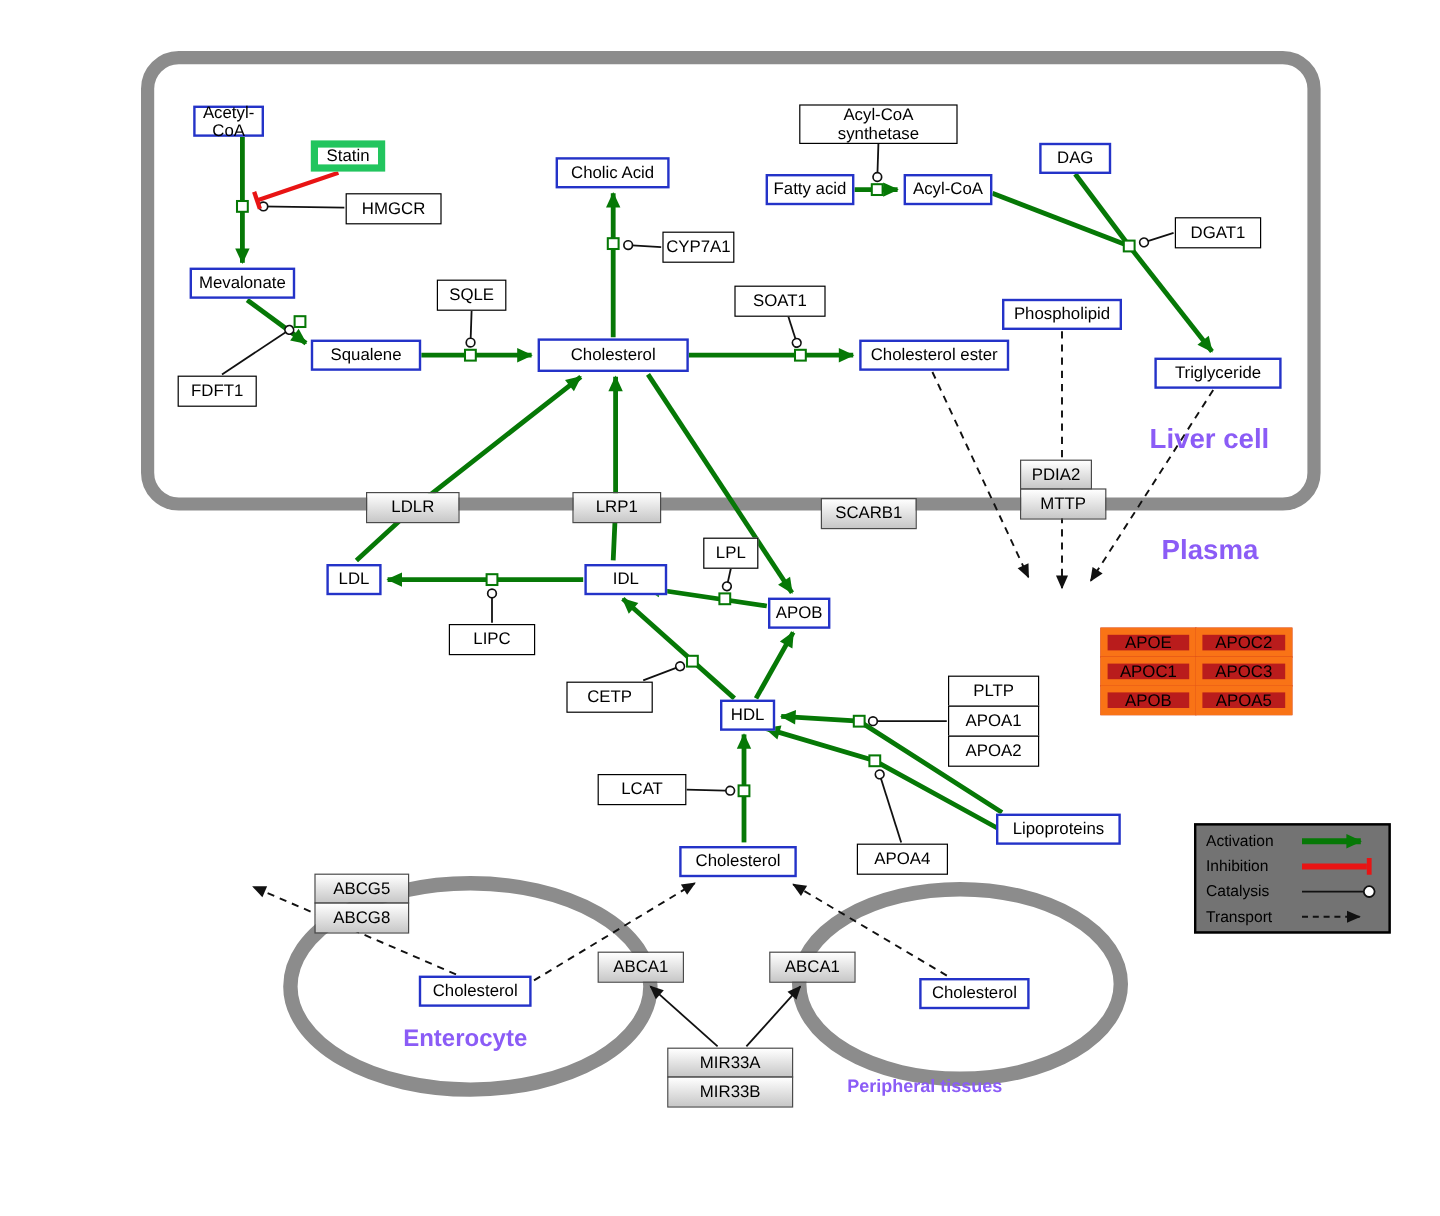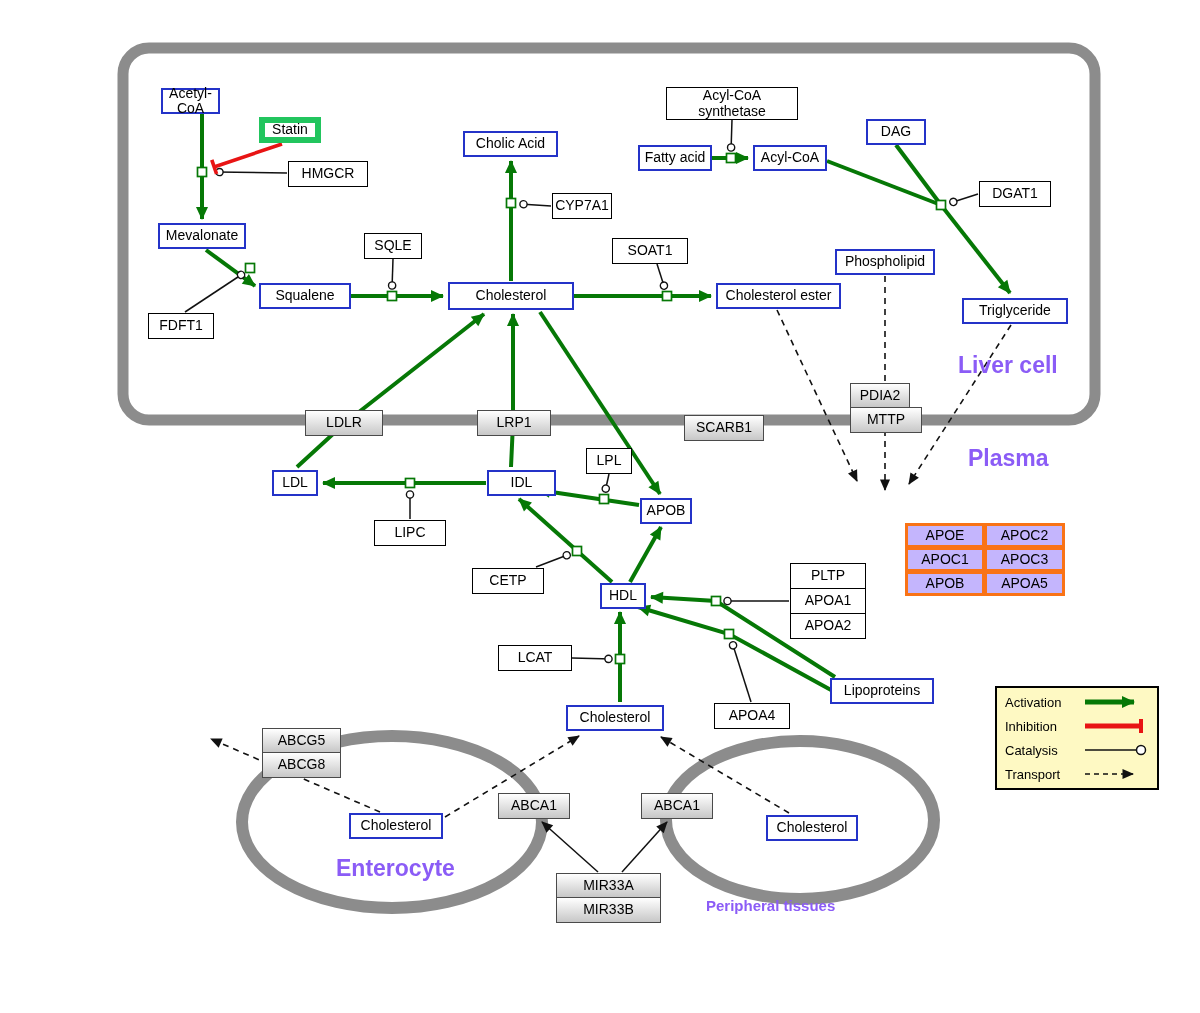--- a/index.html
+++ b/index.html
@@ -8,27 +8,27 @@
   #edges { position:absolute; left:0; top:0; }
 
   .node {
     position:absolute; display:flex; align-items:center; justify-content:center;
     text-align:center; font-size:14px; color:#000; background:#fff; line-height:1.08;
   }
   .metabolite { border:2px solid #2433c8; }
   .gene       { border:1px solid #000; }
   .inhibitor  { border:6px solid #22c55e; }
   .membrane   { border:1px solid #4a4a4a; background:linear-gradient(180deg,#ffffff 0%,#c7c7c7 100%); }
-  .apocell    { border:3px solid #f97316; background:#c4b5fd; }
+  .apocell    { border:6px solid #f97316; background:#b91c1c;margin-left:12px; }
 
   .clabel { position:absolute; font-weight:bold; color:#8b5cf6; white-space:nowrap; }
 
   #legend {
-    position:absolute; left:995px; top:686px; width:164px; height:104px;
-    border:2px solid #000; background:#fef9c3; padding:2px 8px;
+    position:absolute; left:995px; top:686px; width:164px; height:92px;
+    border:2px solid #000; background:#737373; padding:2px 8px;
     display:flex; flex-direction:column; justify-content:space-around;
   }
   .lrow { display:flex; align-items:center; justify-content:space-between; height:22px; }
   .lrow span { font-size:13px; color:#000; }
 </style>
 </head>
 <body>
 
 <div id="canvas">
 
@@ -172,21 +172,21 @@
   <div class="node membrane" style="left:262px;top:752px;width:79px;height:26px">ABCG8</div>
   <div class="node metabolite" style="left:349px;top:813px;width:94px;height:26px">Cholesterol</div>
   <div class="node membrane" style="left:498px;top:793px;width:72px;height:26px">ABCA1</div>
   <div class="node membrane" style="left:641px;top:793px;width:72px;height:26px">ABCA1</div>
   <div class="node metabolite" style="left:766px;top:815px;width:92px;height:26px">Cholesterol</div>
   <div class="node membrane" style="left:556px;top:873px;width:105px;height:25px">MIR33A</div>
   <div class="node membrane" style="left:556px;top:897px;width:105px;height:26px">MIR33B</div>
 
   <div class="clabel" style="left:958px;top:352px;font-size:23px">Liver cell</div>
   <div class="clabel" style="left:968px;top:445px;font-size:23px">Plasma</div>
-  <div class="clabel" style="left:336px;top:855px;font-size:23px">Enterocyte</div>
+  <div class="clabel" style="left:336px;top:855px;font-size:20px">Enterocyte</div>
   <div class="clabel" style="left:706px;top:897px;font-size:15px">Peripheral tissues</div>
 
   <div id="legend">
     <div class="lrow">
       <span>Activation</span>
       <svg width="66" height="16">
         <line x1="2" y1="8" x2="51" y2="8" stroke="#067806" stroke-width="5" marker-end="url(#mGreen)"></line>
       </svg>
     </div>
     <div class="lrow">

